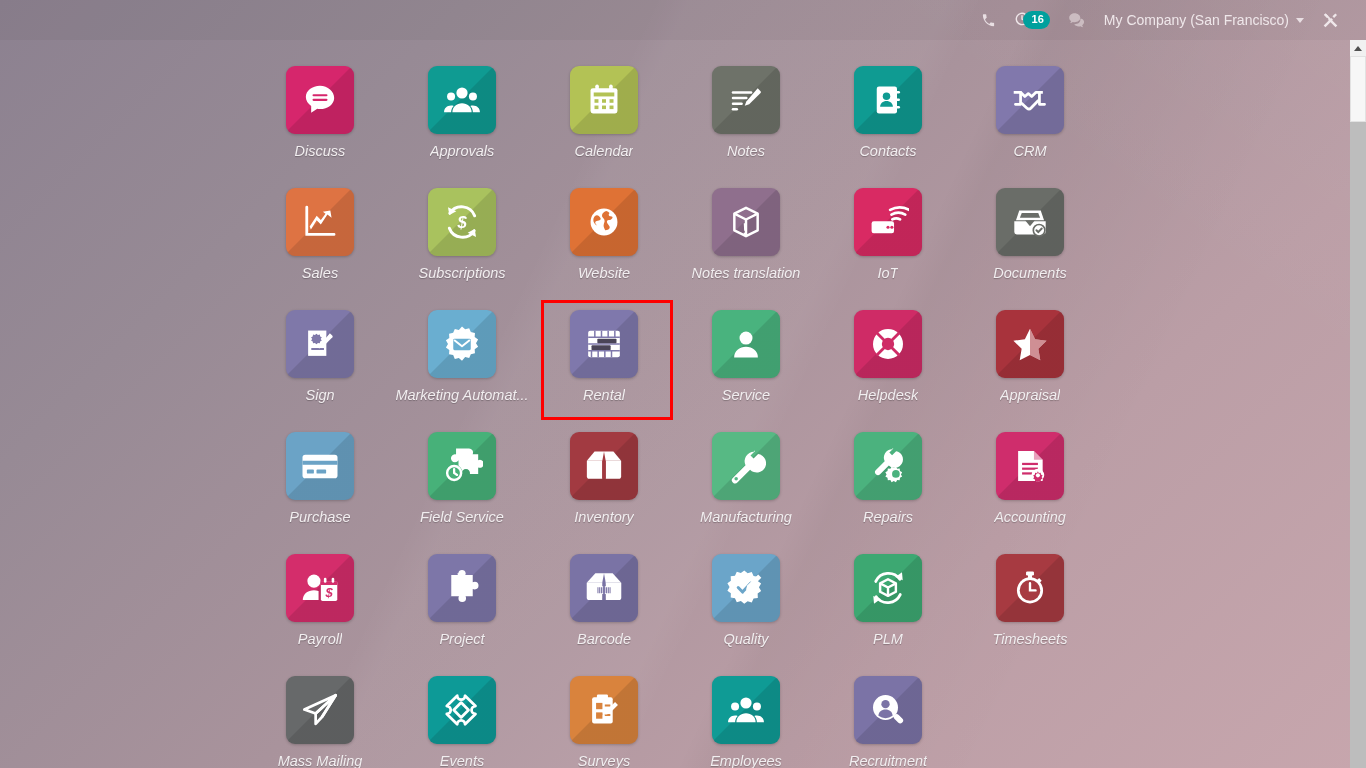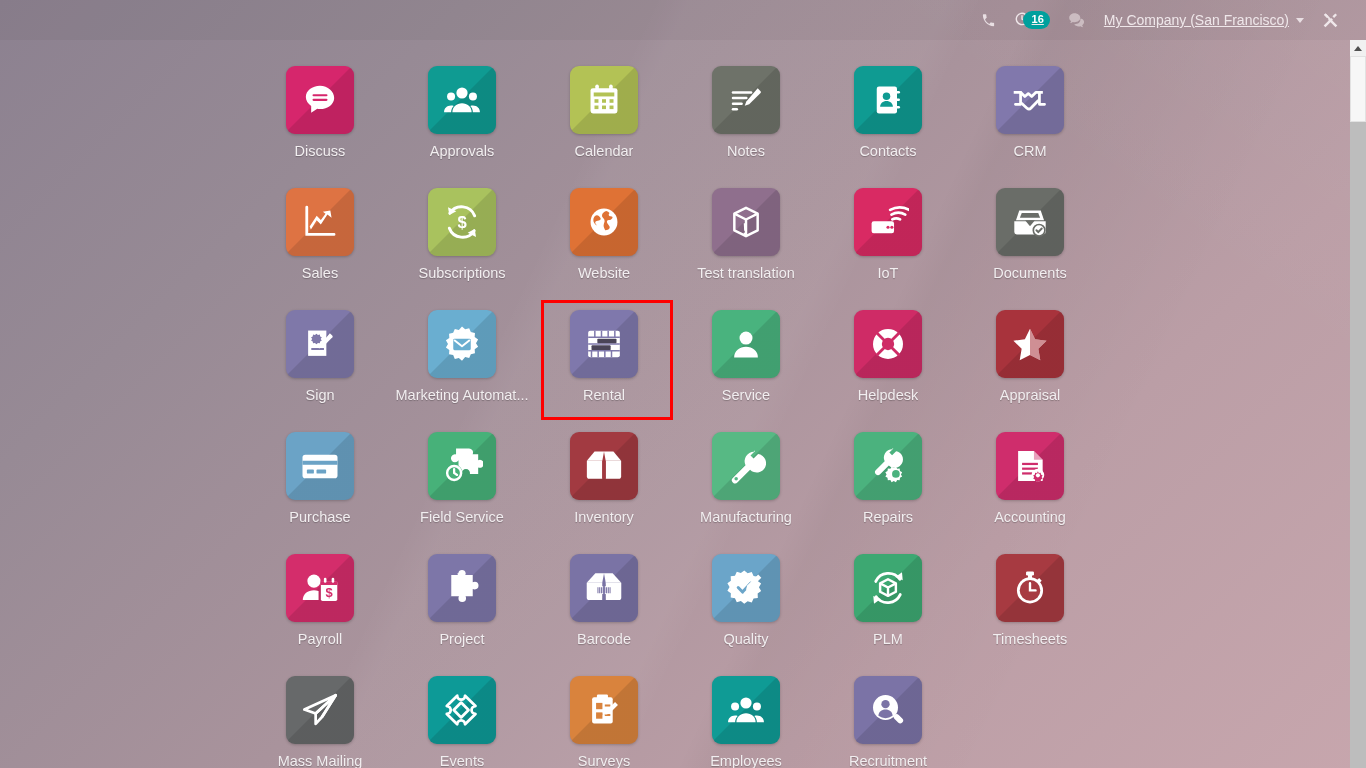--- a/index.html
+++ b/index.html
@@ -56,21 +56,20 @@
     font-size: 14px;
   }
   .sys-item {
     display: flex;
     align-items: center;
     height: 40px;
     padding: 16px 9px;
     color: #efe7ea;
     white-space: nowrap;
     cursor: pointer;
-    text-decoration: underline;
   }
   .sys-icon svg { display: block; }
 
   .activity-wrap { position: relative; display: flex; align-items: center; }
   .activity-badge {
     margin-left: -7px;
     background: #00a09d;
     color: #ffffff;
     font-size: 11px;
     font-weight: bold;
@@ -121,20 +120,21 @@
     width: 142px;
     height: 122px;
     display: flex;
     flex-direction: column;
     align-items: center;
     justify-content: flex-start;
     padding-top: 10px;
     text-decoration: none;
     cursor: pointer;
     position: relative;
+    font-style: italic;
   }
 
   .app-icon {
     width: 68px;
     height: 68px;
     border-radius: 9px;
     display: flex;
     align-items: center;
     justify-content: center;
     position: relative;
@@ -369,21 +369,21 @@
         <div class="app-label">Website</div>
       </div>
       <div class="app">
         <div class="app-icon" style="background: rgb(143, 111, 141);">
           <svg width="40" height="40" viewBox="0 0 48 48">
             <path fill="none" stroke="#ffffff" stroke-width="3" stroke-linejoin="round" d="M24 7l14 7v20l-14 7-14-7V14z"></path>
             <path fill="none" stroke="#ffffff" stroke-width="3" stroke-linejoin="round" d="M10 14l14 7 14-7M24 21v20"></path>
             <path fill="#ffffff" d="M21.3 25.5h3.4l-.5 9h-2.4zM21.2 37h3.6v3.4h-3.6z"></path>
           </svg>
         </div>
-        <div class="app-label">Test translation</div>
+        <div class="app-label">Notes translation</div>
       </div>
       <div class="app">
         <div class="app-icon" style="background: rgb(217, 42, 99);">
           <svg width="42" height="38" viewBox="0 0 48 44">
             <rect x="5" y="21" width="26" height="14" rx="2.6" fill="#ffffff"></rect>
             <circle cx="24" cy="28" r="1.8" fill="#d92a63"></circle>
             <circle cx="28.5" cy="28" r="1.8" fill="#d92a63"></circle>
             <path fill="none" stroke="#ffffff" stroke-width="3.1" stroke-linecap="round" d="M29 19a9 9 0 0 1 9 0"></path>
             <path fill="none" stroke="#ffffff" stroke-width="3.1" stroke-linecap="round" d="M28 13.5a16 16 0 0 1 16 0"></path>
             <path fill="none" stroke="#ffffff" stroke-width="3.1" stroke-linecap="round" d="M27.5 8a23 23 0 0 1 22 0" transform="translate(-1 0)"></path>

